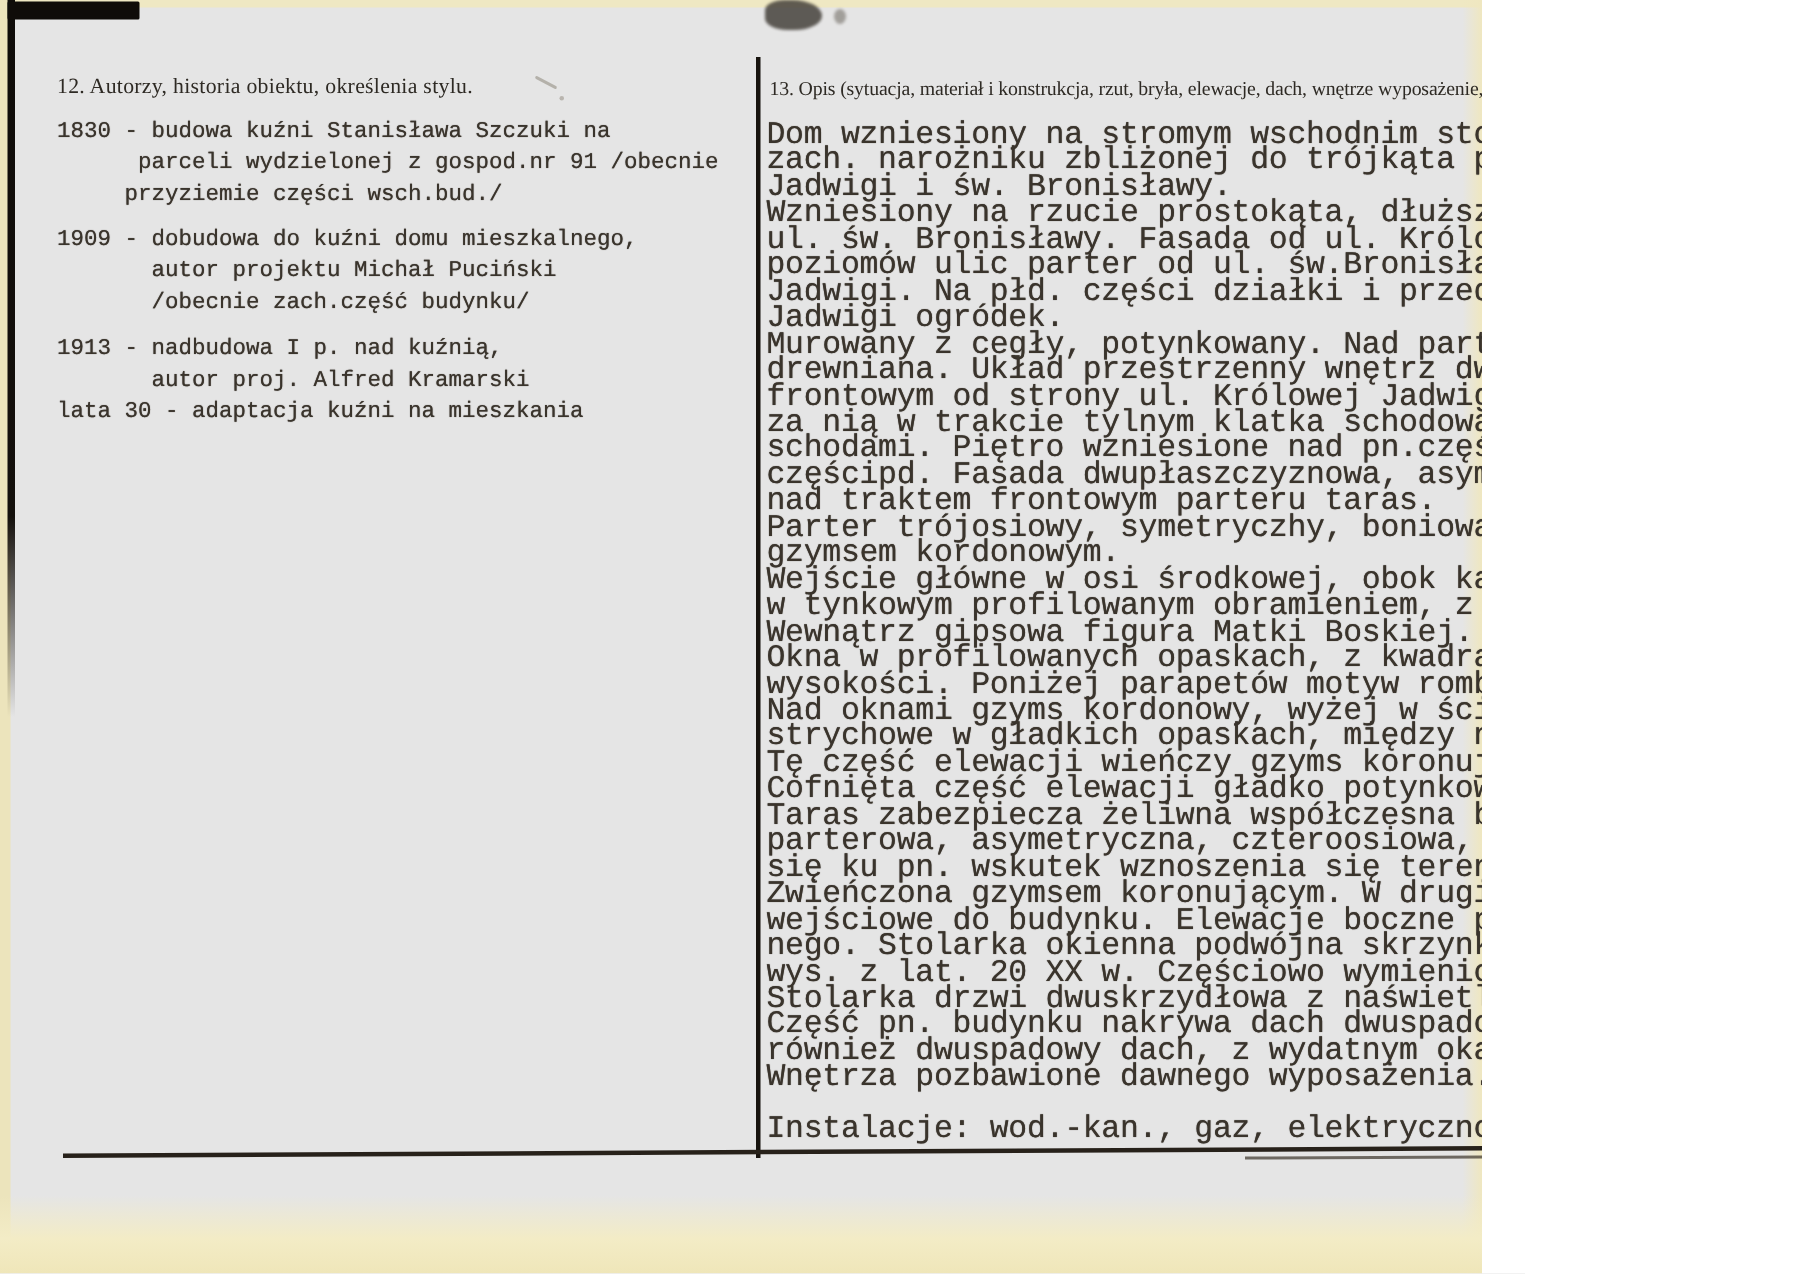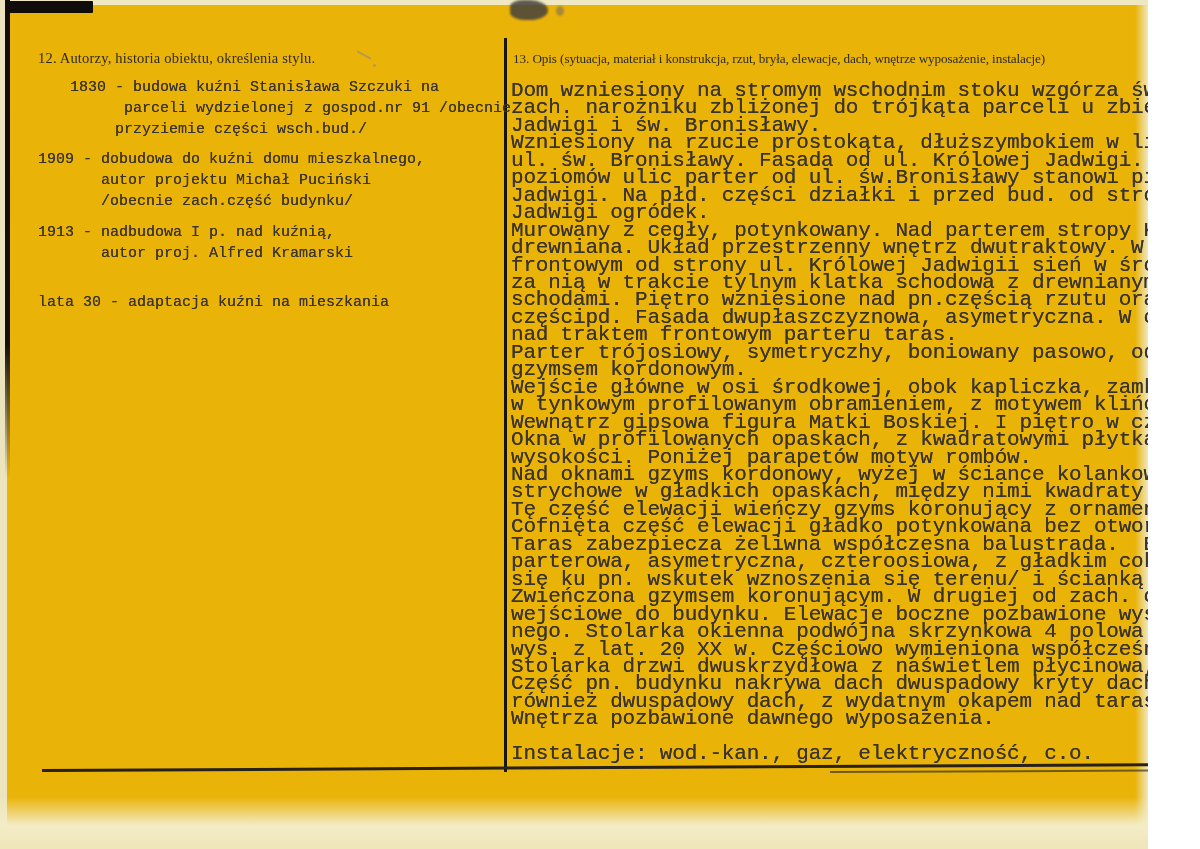--- a/index.html
+++ b/index.html
@@ -3,22 +3,22 @@
 <meta charset="utf-8">
 <style>
   html, body { margin: 0; padding: 0; }
   body {
     width: 1200px; height: 849px;
     font-family: "Liberation Sans", sans-serif;
     overflow: hidden;
   }
   .scan-page {
     position: relative;
-    width: 1148px; height: 849px;
-    background: #eab308;
+    width: 988px; height: 849px;
+    background: #e5e5e5;
     overflow: hidden;
   }
   
   .edge-left {
     position: absolute; left: 0; top: 0; width: 7px; height: 849px;
     background: #ece4bc;
   }
   .edge-right {
     position: absolute; right: 0; top: 0; width: 13px; height: 849px;
     background: linear-gradient(to right, rgba(240,232,196,0), #efe7c0);
@@ -86,24 +86,24 @@
   .typewriter {
     font-family: "Liberation Mono", "DejaVu Sans Mono", monospace;
     color: #3a342c;
     white-space: pre;
     text-shadow: 0 0 0.6px rgba(50,44,36,.85);
   }
   .history-entry {
     position: absolute; left: 38px;
     font-size: 15px; line-height: 21px;
   }
-  #entry-0 { top: 77px; margin-left: 32px; }
+  #entry-0 { top: 77px; }
   #entry-1 { top: 149px; }
   #entry-2 { top: 222px; }
-  #entry-3 { top: 292px; text-align: right; }
+  #entry-3 { top: 264px; text-align: right; }
   .description-body {
     position: absolute; left: 511px; top: 82px;
     font-size: 21px; line-height: 17.45px; letter-spacing: -0.2px;
   }
 </style>
 </head>
 <body>
 
 <div class="scan-page">
 

